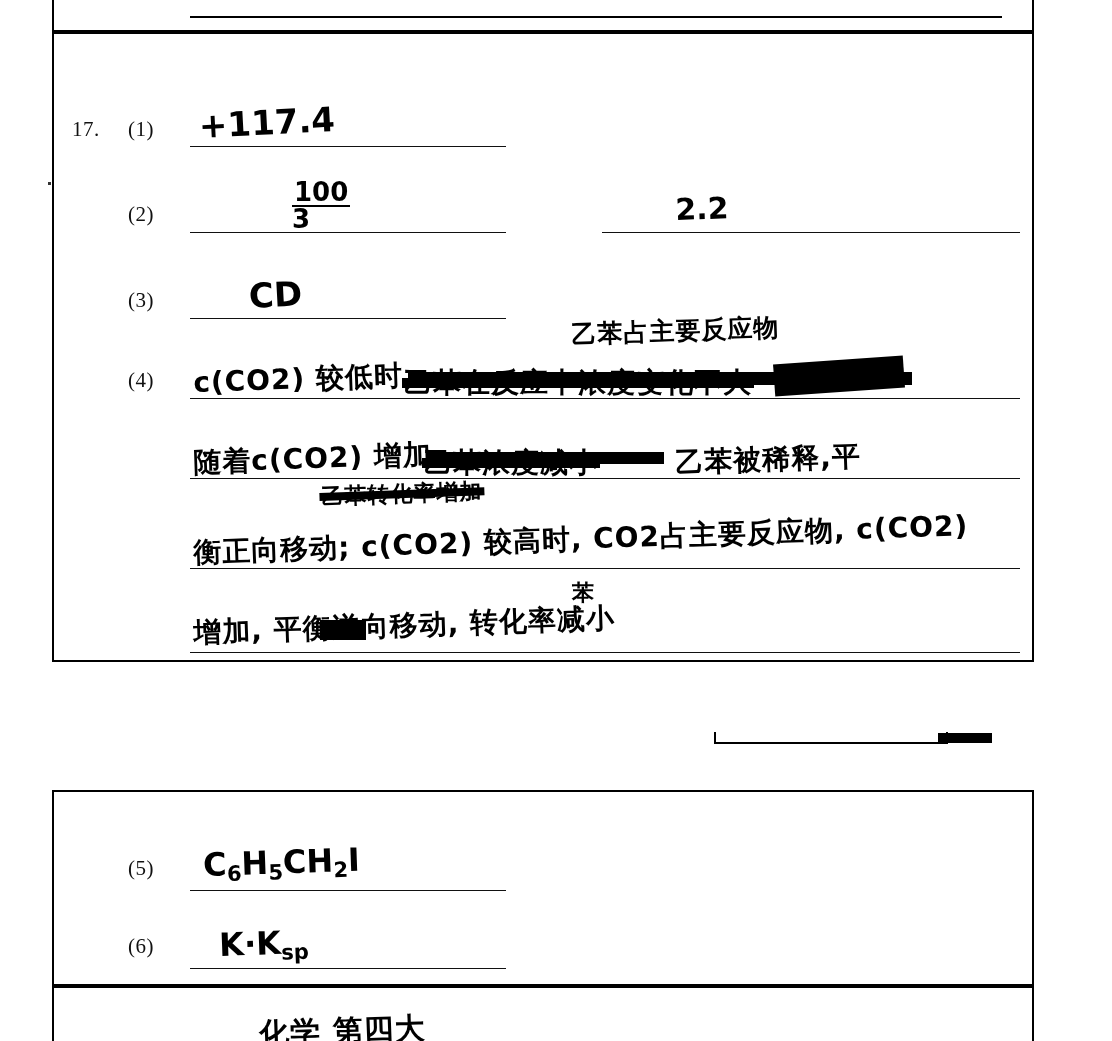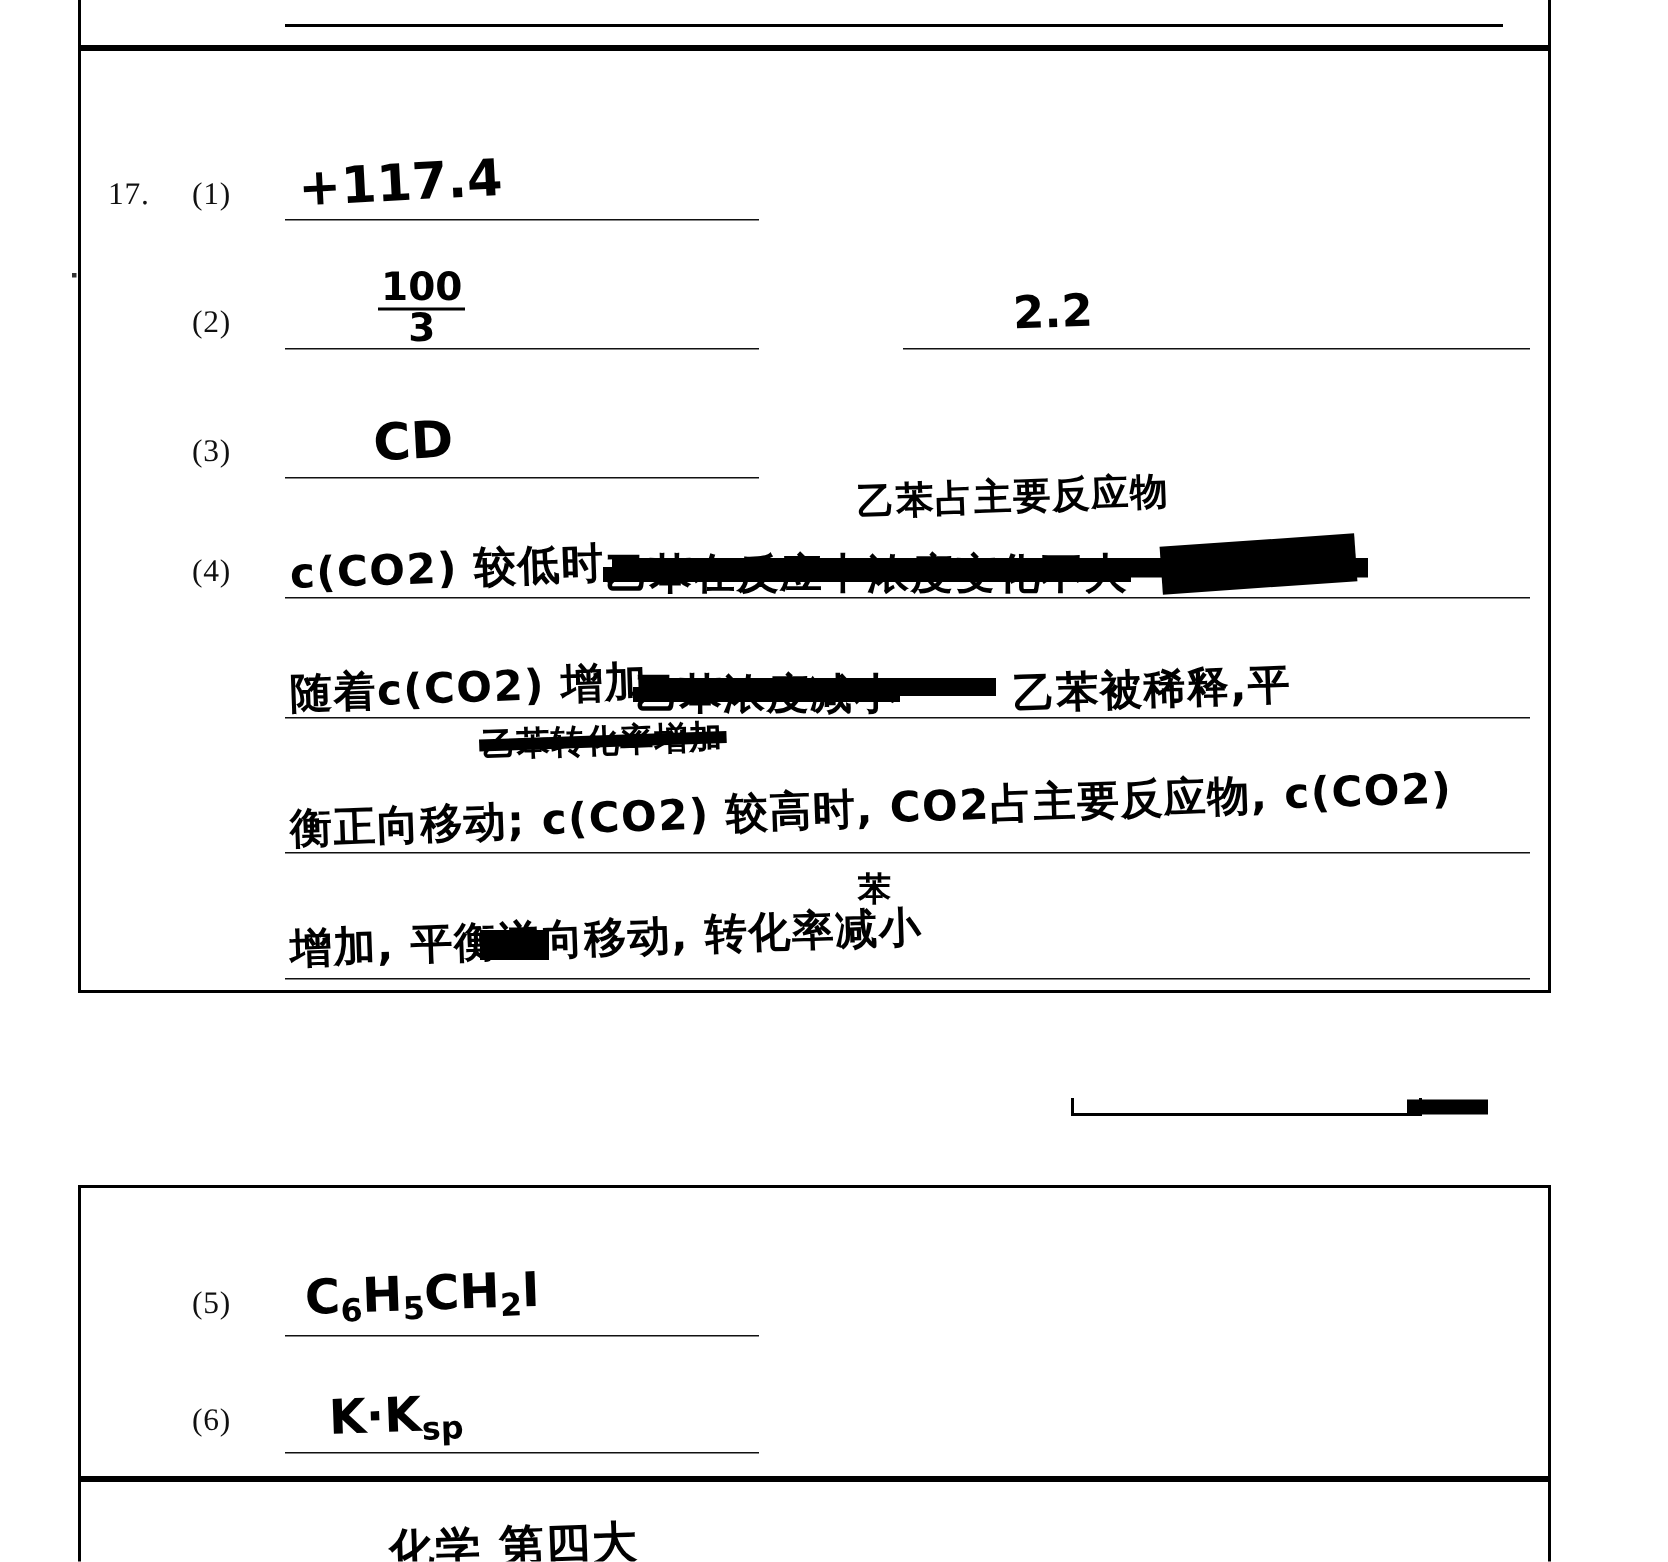--- a/index.html
+++ b/index.html
@@ -71,21 +71,21 @@
 
   .sub { font-size: 0.66em; vertical-align: -0.28em; }
 
   
   .frac {
     display: inline-block;
     text-align: center;
     line-height: 0.96;
     vertical-align: -0.45em;
   }
-  .frac .num { display: block; border-bottom: 2.5px solid #000; padding: 0 2px; }
+  .frac .num { display: block; border-bottom: 2.5px solid #000; padding: 0 2px; margin-left: 40px; }
   .frac .den { display: block; }
 
   
   .scribble {
     position: relative;
     display: inline-block;
   }
   .scribble::after {
     content: "";
     position: absolute;

